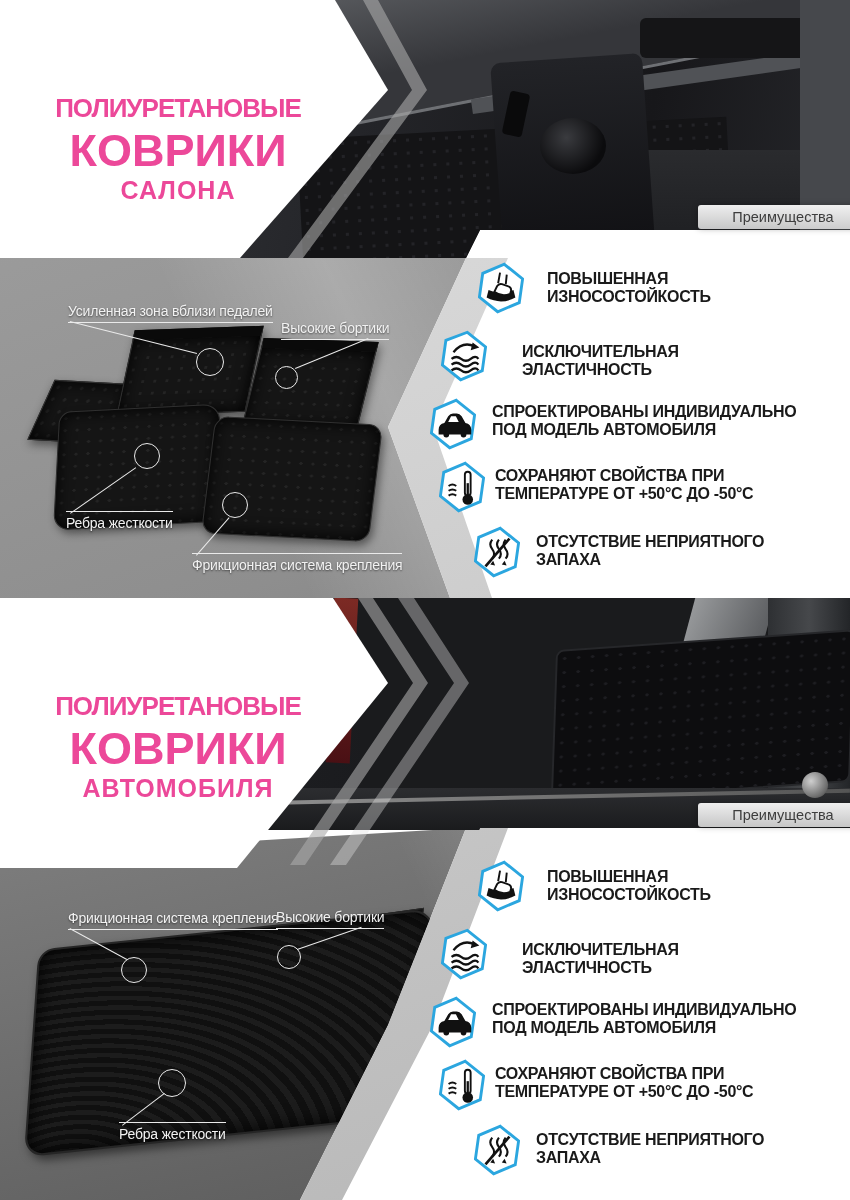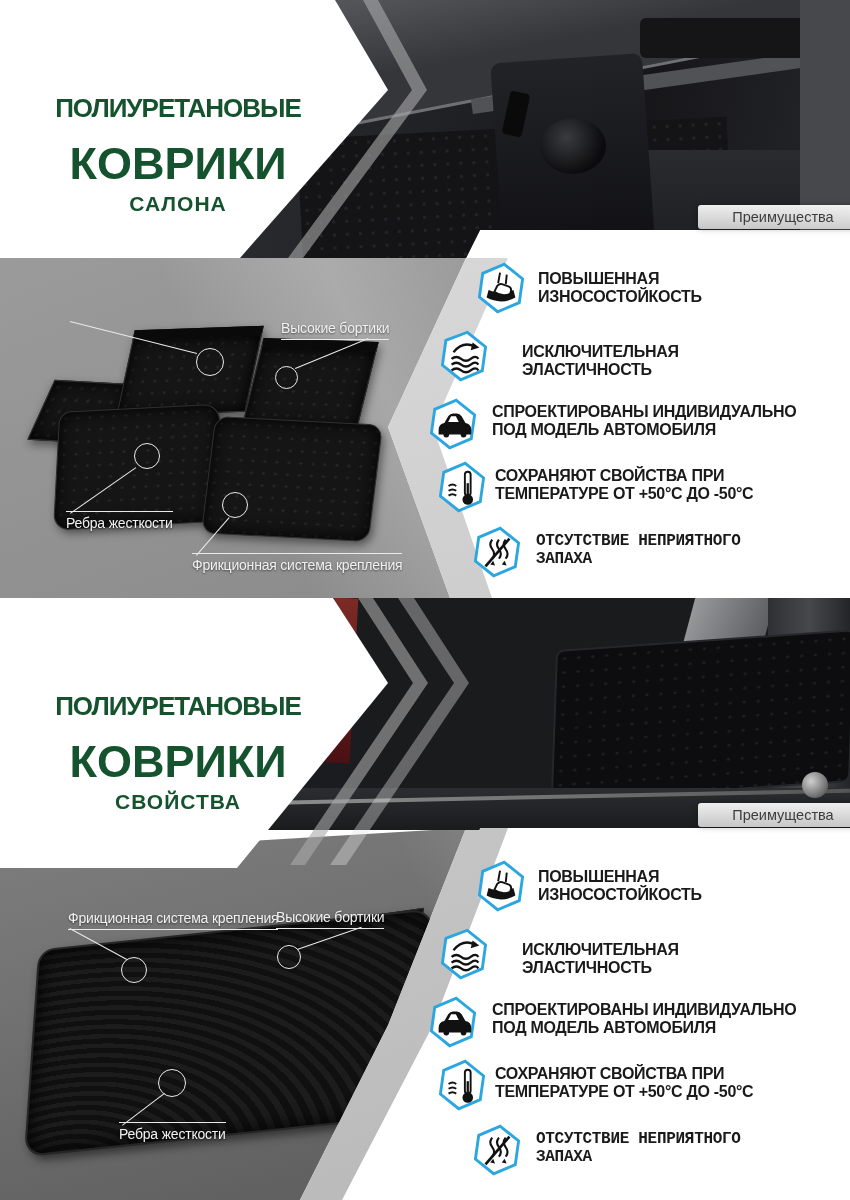--- a/index.html
+++ b/index.html
@@ -93,48 +93,48 @@
     background:#151515;border:1px solid #2c2c2c;}
   .tm-main{position:absolute;left:30px;top:930px;width:400px;height:205px;transform:rotate(-6deg) skewX(-10deg);
     background-color:#121212;
     background-image:repeating-radial-gradient(ellipse 420px 260px at 10% 115%,#1c1c1c 0 7px,#101010 7px 15px);
     border:2px solid #262626;border-radius:16px 26px 14px 20px;box-shadow:inset 0 0 20px #000, 4px 5px 10px rgba(0,0,0,.5);}
 
   
   .section{position:absolute;left:0;width:850px;height:602px;z-index:6;}
   .sec1{top:0;} .sec2{top:598px;}
 
-  .title{position:absolute;left:0;top:94px;width:356px;text-align:center;color:#14532d;}
+  .title{position:absolute;left:0;top:94px;width:356px;text-align:center;color:#ec4899;}
   .t-sub {display:block;font-size:26px;font-weight:bold;letter-spacing:-1px;line-height:28px;}
-  .t-main{display:block;font-size:45px;font-weight:bold;letter-spacing:0px;line-height:46px;margin-top:19px;}
-  .t-sub2{display:block;font-size:21px;font-weight:bold;letter-spacing:1px;line-height:27px;margin-top:3px;}
+  .t-main{display:block;font-size:45px;font-weight:bold;letter-spacing:0px;line-height:46px;margin-top:6px;}
+  .t-sub2{display:block;font-size:25px;font-weight:bold;letter-spacing:1px;line-height:27px;margin-top:3px;}
 
   .badge{position:absolute;left:698px;top:205px;width:170px;height:24px;
     background:linear-gradient(rgba(255,255,255,.92),rgba(228,228,228,.85));
     color:#3d3d3d;font-size:14.5px;line-height:24px;text-align:center;border-radius:3px 0 0 3px;
     box-shadow:0 0 6px rgba(0,0,0,.28);}
 
   .callout{position:absolute;color:#f2f2f2;font-size:14px;letter-spacing:-0.2px;
     text-shadow:0 1px 2px rgba(0,0,0,.55);white-space:nowrap;}
   .callout .lbl{display:inline-block;}
   .u .lbl{border-bottom:1px solid #eaeaea;padding-bottom:3px;}
   .o .lbl{border-top:1px solid #eaeaea;padding-top:3px;}
   .lead{position:absolute;height:0;border-top:1.4px solid #eaeaea;transform-origin:0 0;z-index:7;}
   .ring{position:absolute;border:1.5px solid #eaeaea;border-radius:50%;z-index:7;background:transparent;}
 
   
   .adv{position:absolute;display:flex;align-items:flex-start;}
   .adv svg{flex:0 0 auto;}
   .adv-text{font-weight:bold;font-size:16px;line-height:17.5px;color:#1a1a1a;letter-spacing:-0.3px;}
   .adv-text span{display:block;white-space:nowrap;}
-  .r1{left:478px;top:262px;} .r1 .adv-text{margin:8px 0 0 14px;}
+  .r1{left:478px;top:262px;gap:9px;} .r1 .adv-text{margin:8px 0 0 14px;}
   .r2{left:441px;top:330px;} .r2 .adv-text{margin:13px 0 0 35px;}
   .r3{left:430px;top:398px;} .r3 .adv-text{margin:5px 0 0 16px;}
   .r4{left:439px;top:461px;} .r4 .adv-text{margin:6px 0 0 10px;}
-  .r5{left:474px;top:526px;} .r5 .adv-text{margin:7px 16px 0 16px;font-family:Liberation Mono, monospace;}
+  .r5{left:474px;top:526px;} .r5 .adv-text{margin:7px 16px 0 16px;}
 
   
   .s1c1{left:68px;top:303px;}
   .s1c1-lead{left:70px;top:321px;width:131px;transform:rotate(14.1deg);}
   .s1c1-ring{left:196px;top:348px;width:28px;height:28px;}
   .s1c2{left:281px;top:320px;}
   .s1c2-lead{left:295px;top:368px;width:79px;transform:rotate(-22.3deg);}
   .s1c2-ring{left:275px;top:366px;width:23px;height:23px;}
   .s1c3{left:66px;top:511px;}
   .s1c3-lead{left:70px;top:513px;width:80px;transform:rotate(-34.9deg);}
@@ -208,20 +208,22 @@
   <div class="layer l-wedge bottom"></div>
 
   <div class="section sec1">
     <div class="title">
       <span class="t-sub">ПОЛИУРЕТАНОВЫЕ</span>
       <span class="t-main">КОВРИКИ</span>
       <span class="t-sub2">САЛОНА</span>
     </div>
     <div class="badge">Преимущества</div>
 
+    <div class="callout u s1c1">
+      <span class="lbl">Усиленная зона вблизи педалей</span></div>
     <div class="lead s1c1-lead"></div>
     <div class="ring s1c1-ring"></div>
 
     <div class="callout u s1c2">
       <span class="lbl">Высокие бортики</span></div>
     <div class="lead s1c2-lead"></div>
     <div class="ring s1c2-ring"></div>
 
     <div class="callout o s1c3">
       <span class="lbl">Ребра жесткости</span></div>
@@ -293,21 +295,21 @@
         <span>ОТСУТСТВИЕ НЕПРИЯТНОГО</span>
           <span>ЗАПАХА</span>
       </div>
     </div>
   </div>
 
   <div class="section sec2">
     <div class="title">
       <span class="t-sub">ПОЛИУРЕТАНОВЫЕ</span>
       <span class="t-main">КОВРИКИ</span>
-      <span class="t-sub2">СВОЙСТВА</span>
+      <span class="t-sub2">АВТОМОБИЛЯ</span>
     </div>
     <div class="badge">Преимущества</div>
 
     <div class="callout u s2c1">
       <span class="lbl">Фрикционная система крепления</span></div>
     <div class="lead s2c1-lead"></div>
     <div class="ring s2c1-ring"></div>
 
     <div class="callout u s2c2">
       <span class="lbl">Высокие бортики</span></div>

